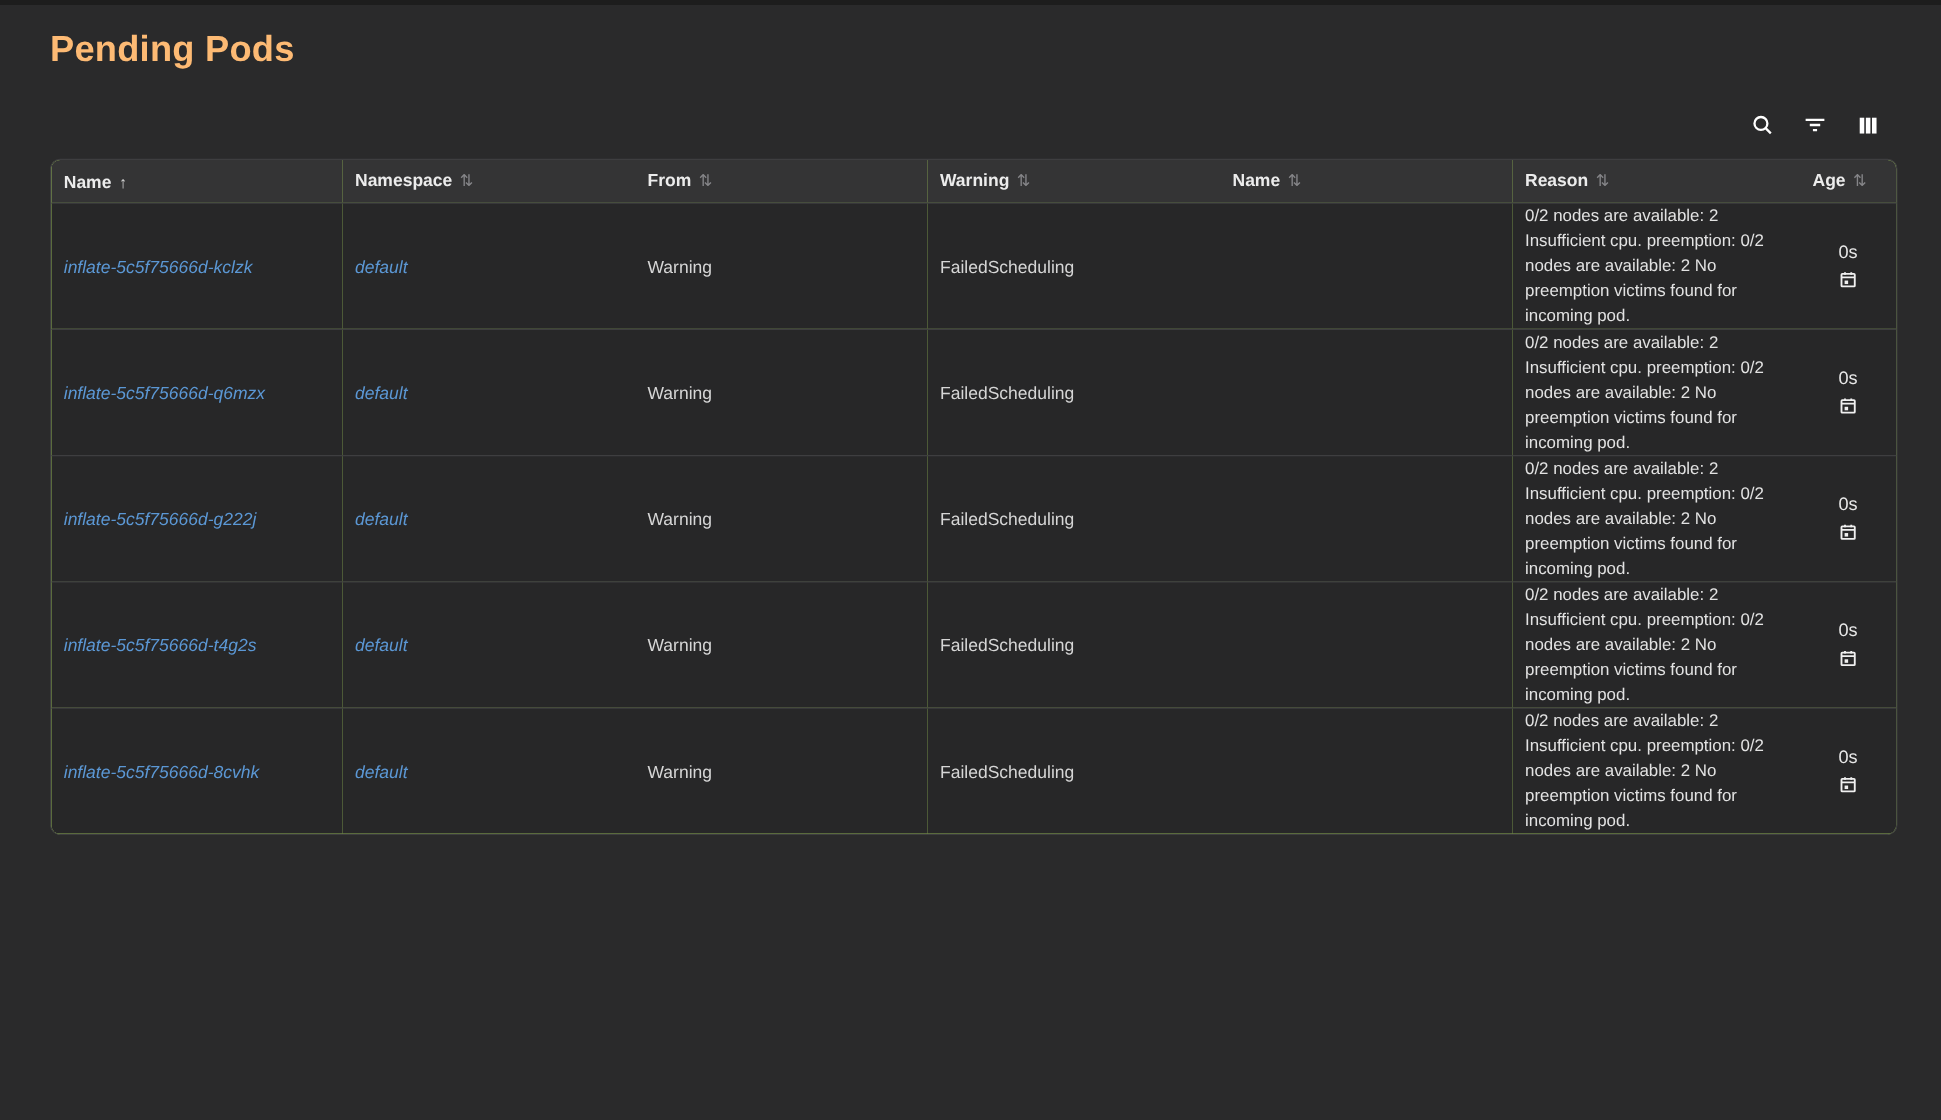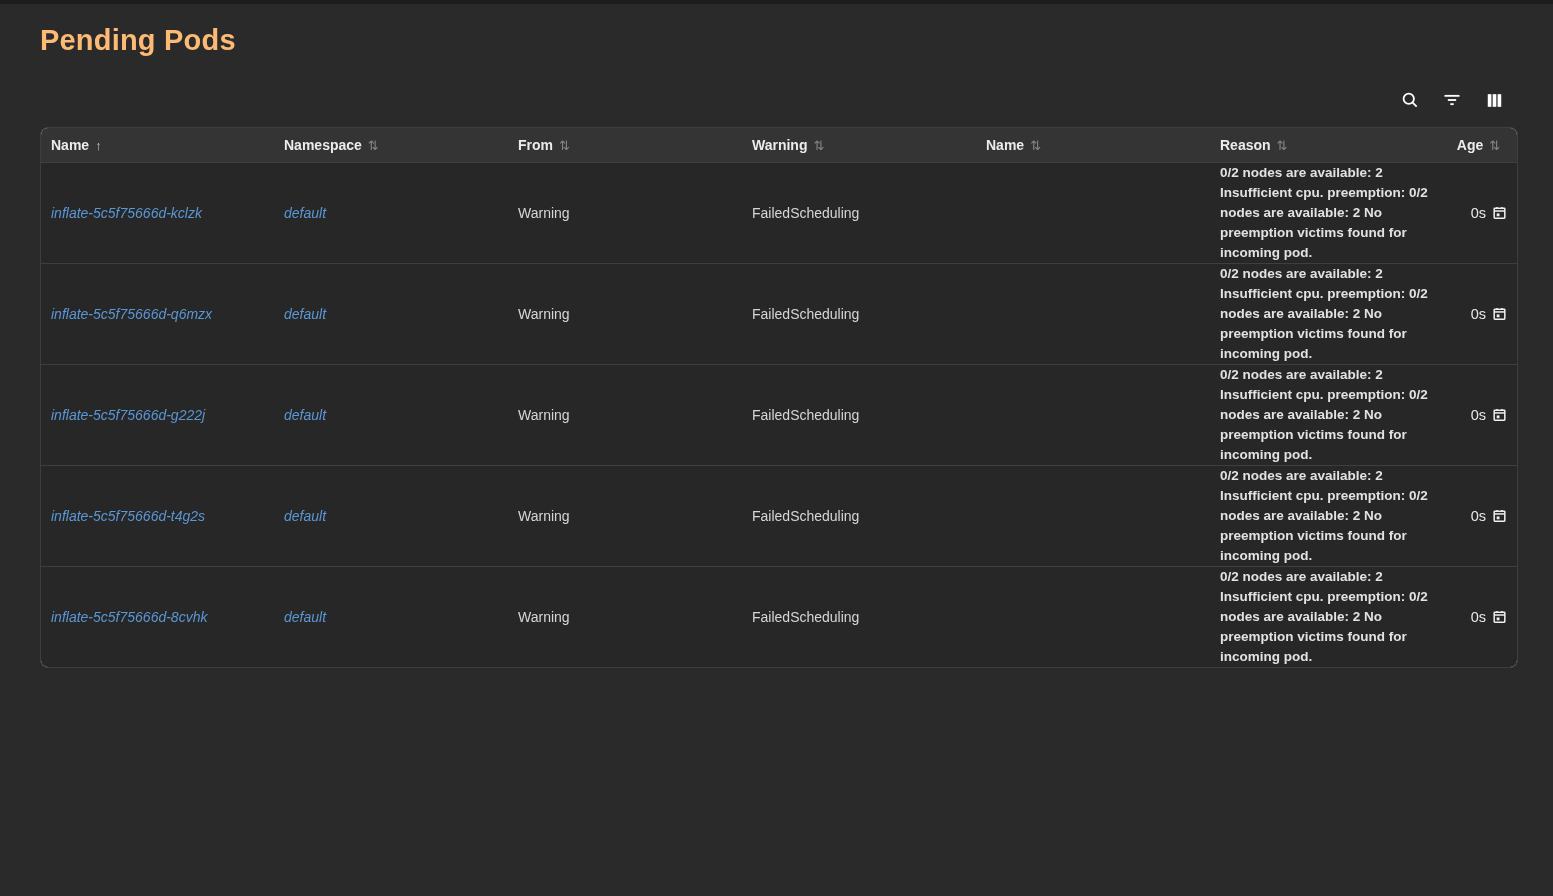--- a/index.html
+++ b/index.html
@@ -61,21 +61,21 @@
   }
   th {
     text-align: left;
     font-size: 14px;
     font-weight: 700;
     color: #ececec;
     padding: 0 10px;
     white-space: nowrap;
     cursor: pointer;
   }
-  th.right { text-align: center; padding-right: 12px; }
+  th.right { text-align: left; padding-right: 12px; }
   .sort-icon {
     display: inline-block;
     margin-left: 6px;
     font-size: 13px;
     font-weight: 400;
   }
   .sort-icon.active { color: #cfcfcf; }
   .sort-icon.muted  { color: #858588; }
 
   tbody tr {
@@ -95,32 +95,32 @@
     cursor: pointer;
     font-style: italic;
   }
   td.c-msg span {
     display: block;
     font-size: 13.5px;
     line-height: 20px;
     color: #e2e2e2;
     overflow-wrap: anywhere;
     word-break: break-word;
-    font-weight: bold;
   }
   td.c-age {
     padding-right: 12px;
   }
   .age-wrap {
     display: flex;
     align-items: center;
     justify-content: flex-end;
     gap: 6px;
     color: #e8e8e8;
     font-size: 14.5px;
+    flex-direction: column;
   }
   .age-wrap svg { display: block; color: #f0f0f0; }
 </style>
 </head>
 <body>
 
 <div class="top-strip"></div>
 
 <div class="page">
 

